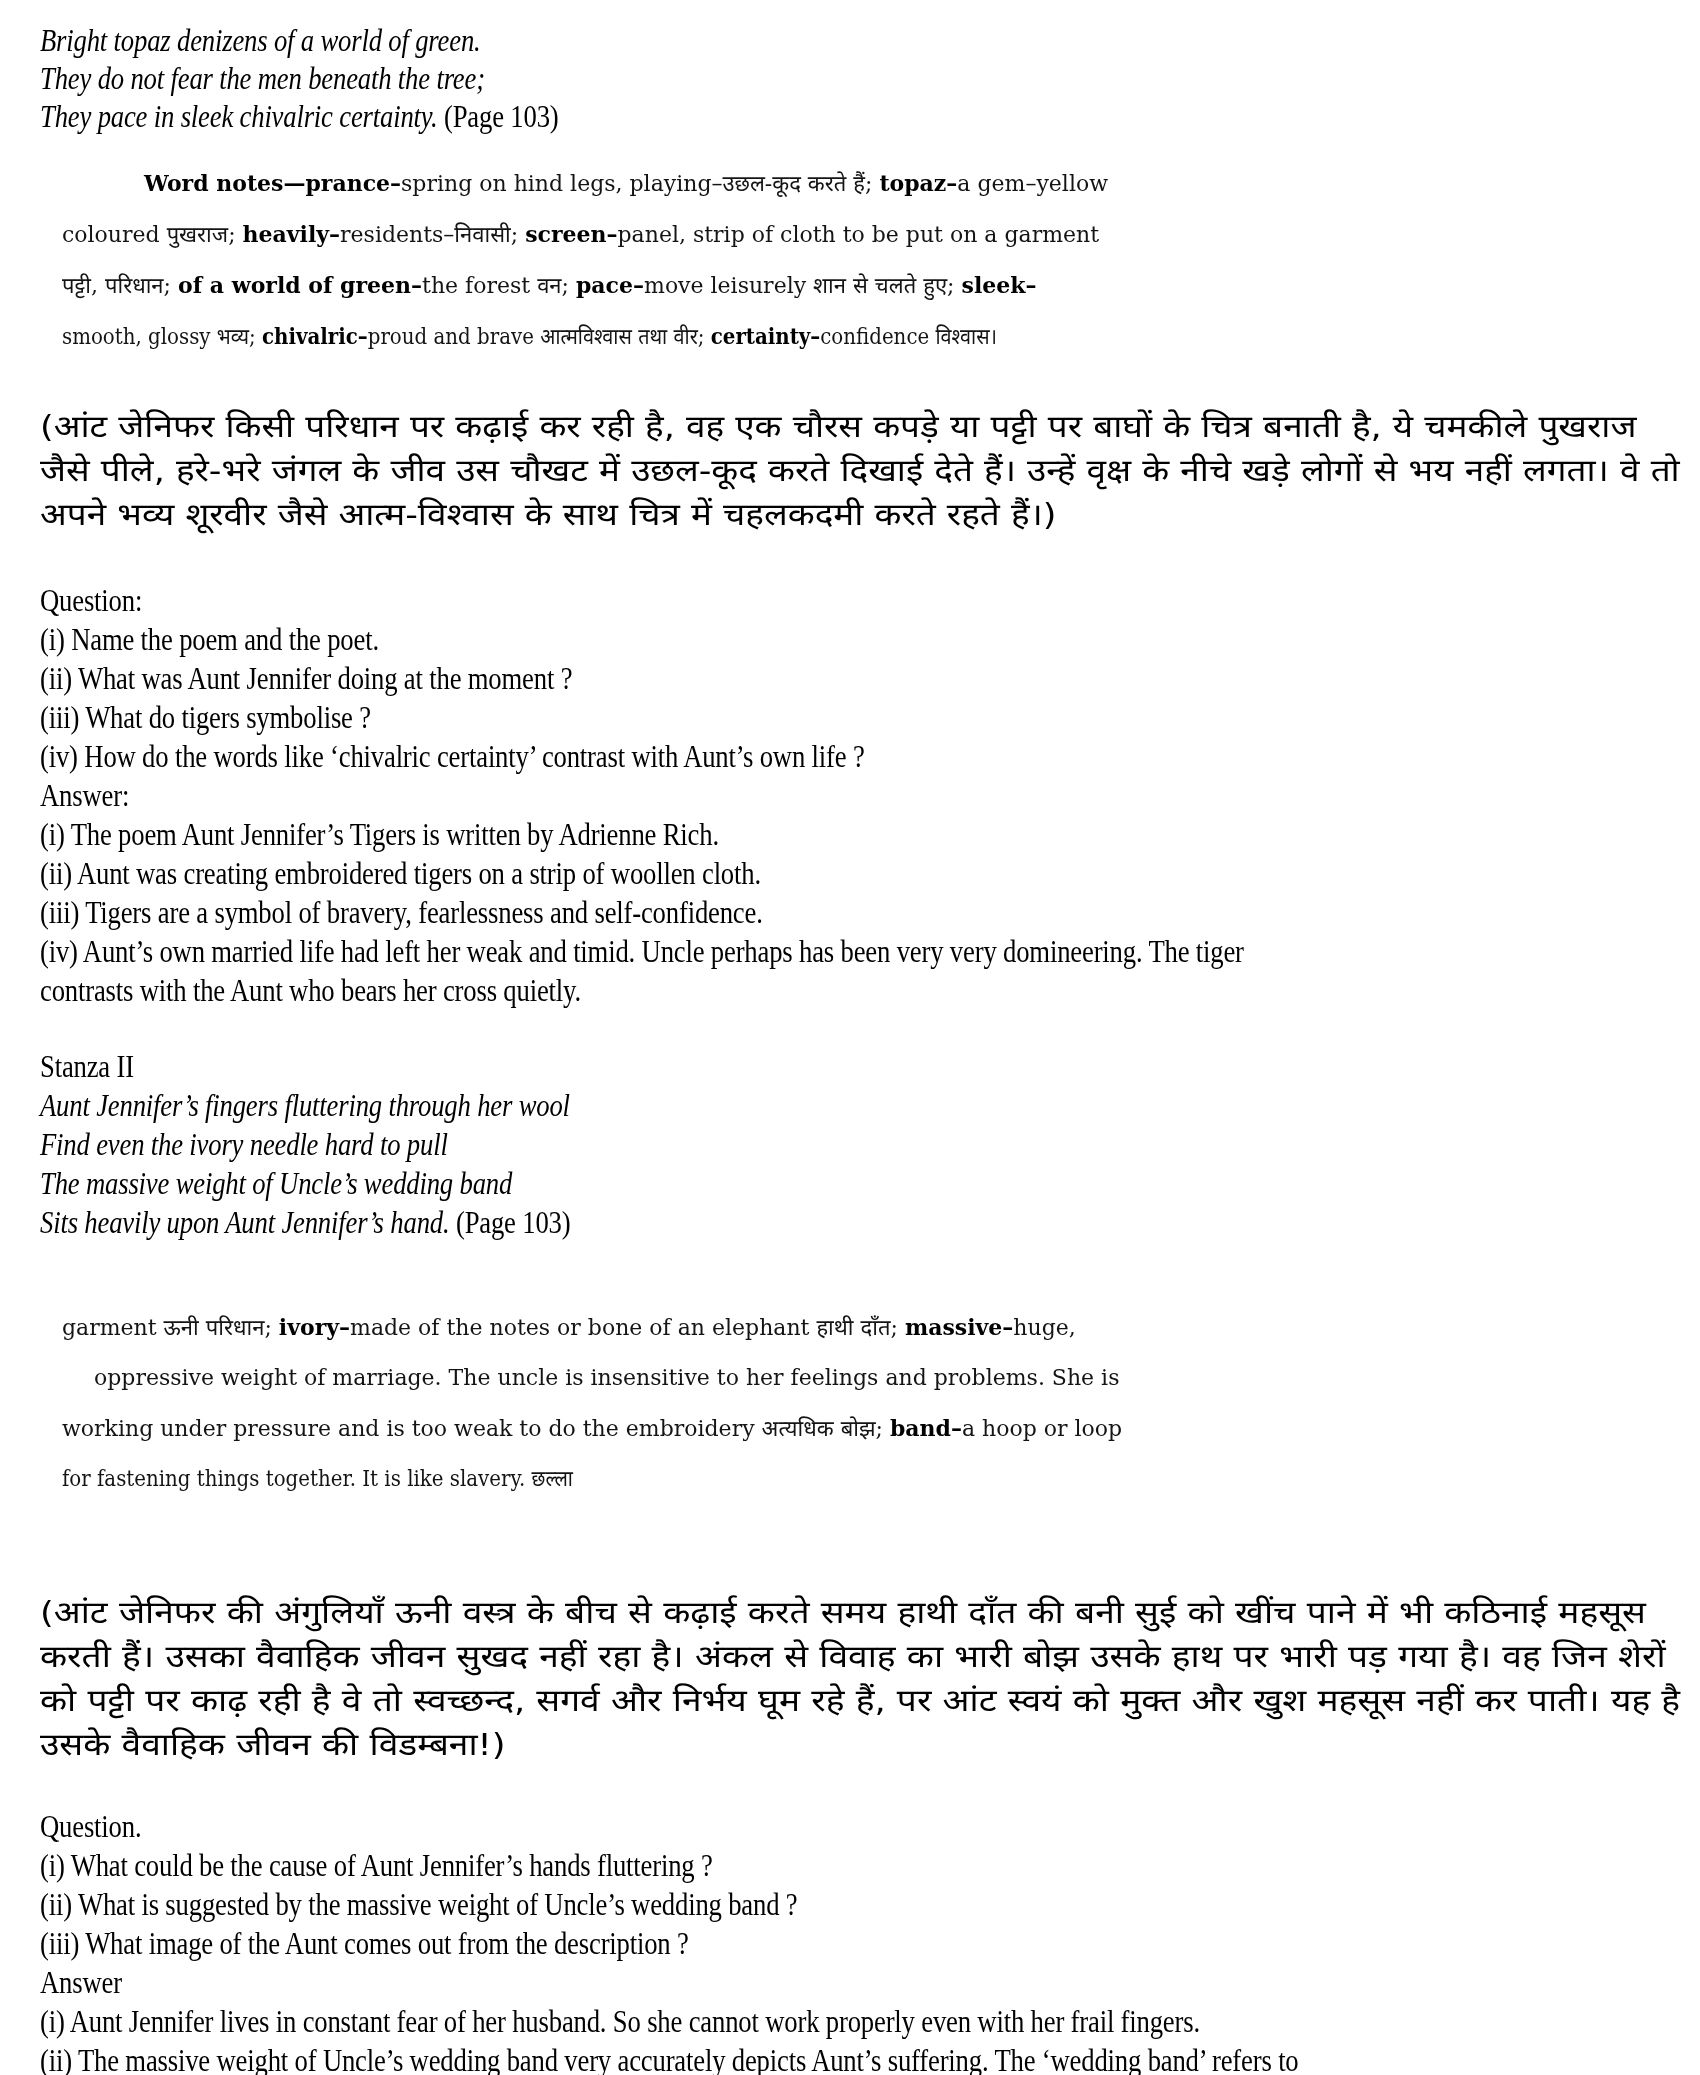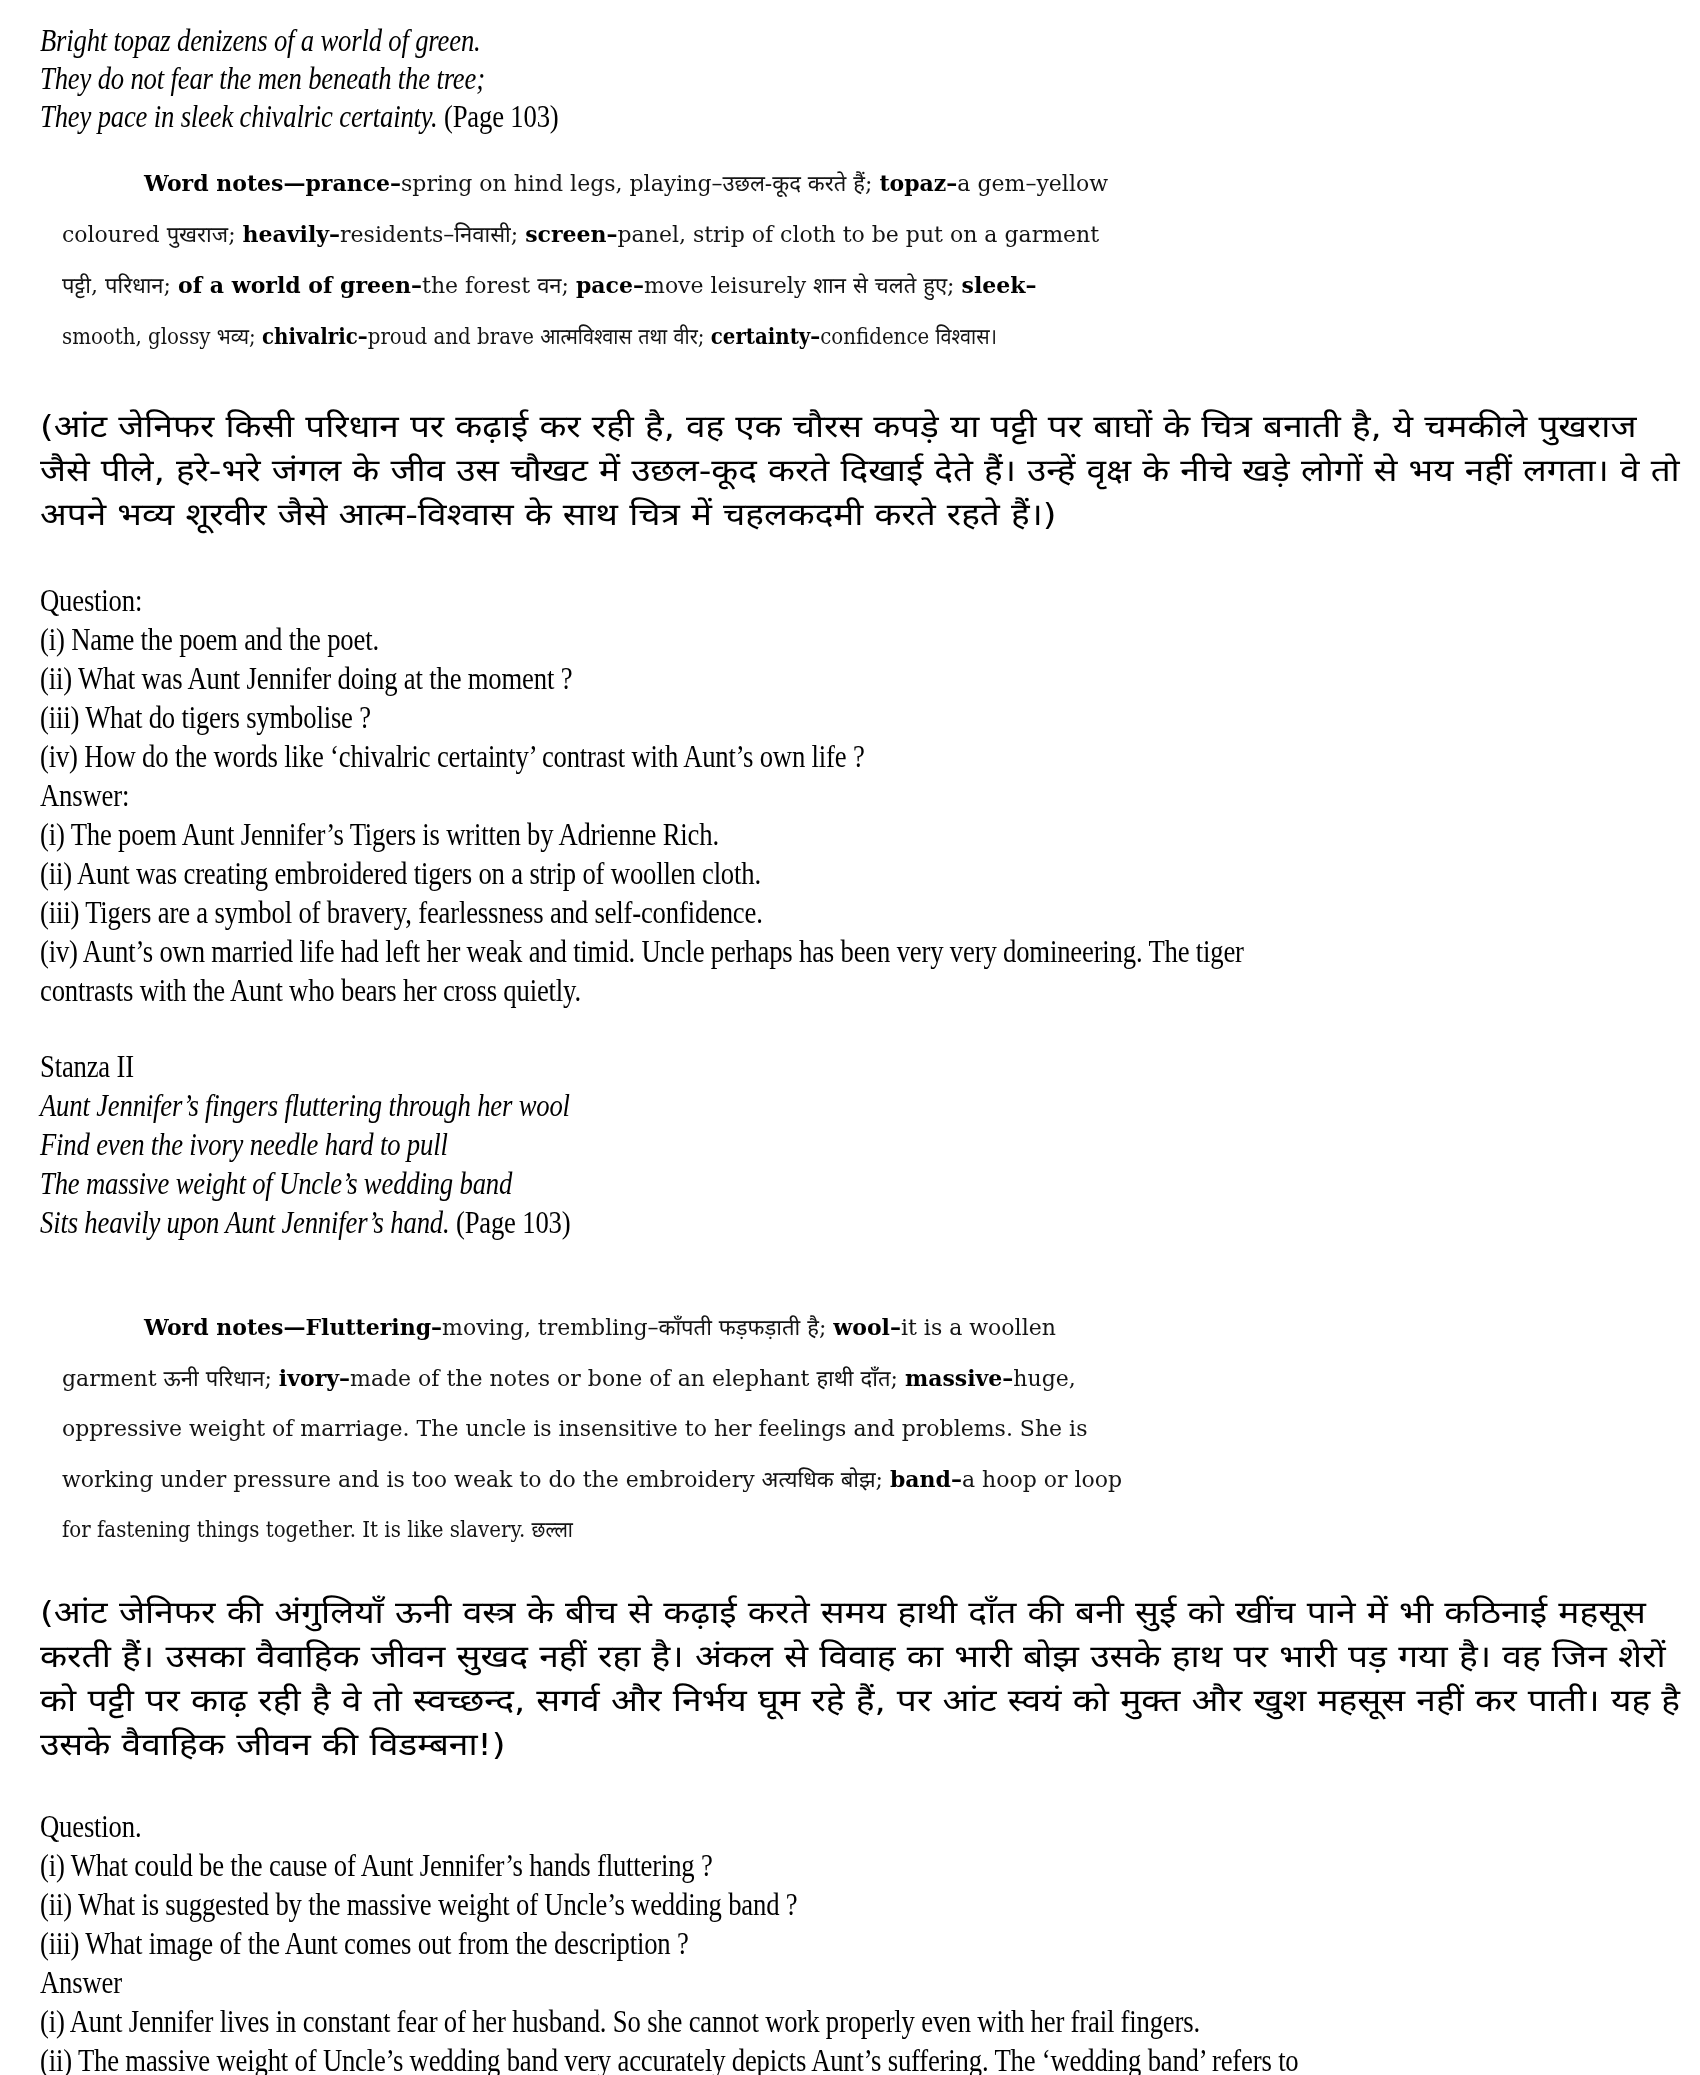--- a/index.html
+++ b/index.html
@@ -91,23 +91,22 @@
 
   <div>
     <div class="line condensed" style="top:1048px">Stanza II</div>
     <div class="line condensed italic" style="top:1087px">Aunt Jennifer’s fingers fluttering through her wool</div>
     <div class="line condensed italic" style="top:1126px">Find even the ivory needle hard to pull</div>
     <div class="line condensed italic" style="top:1165px">The massive weight of Uncle’s wedding band</div>
     <div class="line condensed" style="top:1204px"><span class="italic">Sits heavily upon Aunt Jennifer’s hand.</span> <span class="upright">(Page 103)</span></div>
   </div>
 
   <div class="notes" id="wn2" style="top:1302px">
-      <span class="nline indent" style="transform: scaleX(1);"><b>Word notes—Fluttering–</b><span>moving, trembling–काँपती फड़फड़ाती है; </span><b>wool–</b><span>it is a woollen</span></span>
       <span class="nline" style="transform: scaleX(1);"><span>garment ऊनी परिधान; </span><b>ivory–</b><span>made of the notes or bone of an elephant हाथी दाँत; </span><b>massive–</b><span>huge,</span></span>
-      <span class="nline" style="transform: scaleX(1);"><span>oppressive weight of marriage. The uncle is insensitive to her feelings and problems. She is</span></span>
+      <span class="nline" style="transform: scaleX(1); margin-left: 32px;"><span>oppressive weight of marriage. The uncle is insensitive to her feelings and problems. She is</span></span>
       <span class="nline" style="transform: scaleX(1);"><span>working under pressure and is too weak to do the embroidery अत्यधिक बोझ; </span><b>band–</b><span>a hoop or loop</span></span>
       <span class="nline" style="transform: scaleX(0.9);"><span>for fastening things together. It is like slavery. छल्ला</span></span>
     </div>
 
   <div class="hindi" id="hi2" style="top:1590px">
       <span class="hline" style="transform: scaleX(1.139);">(आंट जेनिफर की अंगुलियाँ ऊनी वस्त्र के बीच से कढ़ाई करते समय हाथी दाँत की बनी सुई को खींच पाने में भी कठिनाई महसूस</span>
       <span class="hline" style="transform: scaleX(1.139);">करती हैं। उसका वैवाहिक जीवन सुखद नहीं रहा है। अंकल से विवाह का भारी बोझ उसके हाथ पर भारी पड़ गया है। वह जिन शेरों</span>
       <span class="hline" style="transform: scaleX(1.139);">को पट्टी पर काढ़ रही है वे तो स्वच्छन्द, सगर्व और निर्भय घूम रहे हैं, पर आंट स्वयं को मुक्त और खुश महसूस नहीं कर पाती। यह है</span>
       <span class="hline" style="transform: scaleX(1.139);">उसके वैवाहिक जीवन की विडम्बना!)</span>
     </div>

